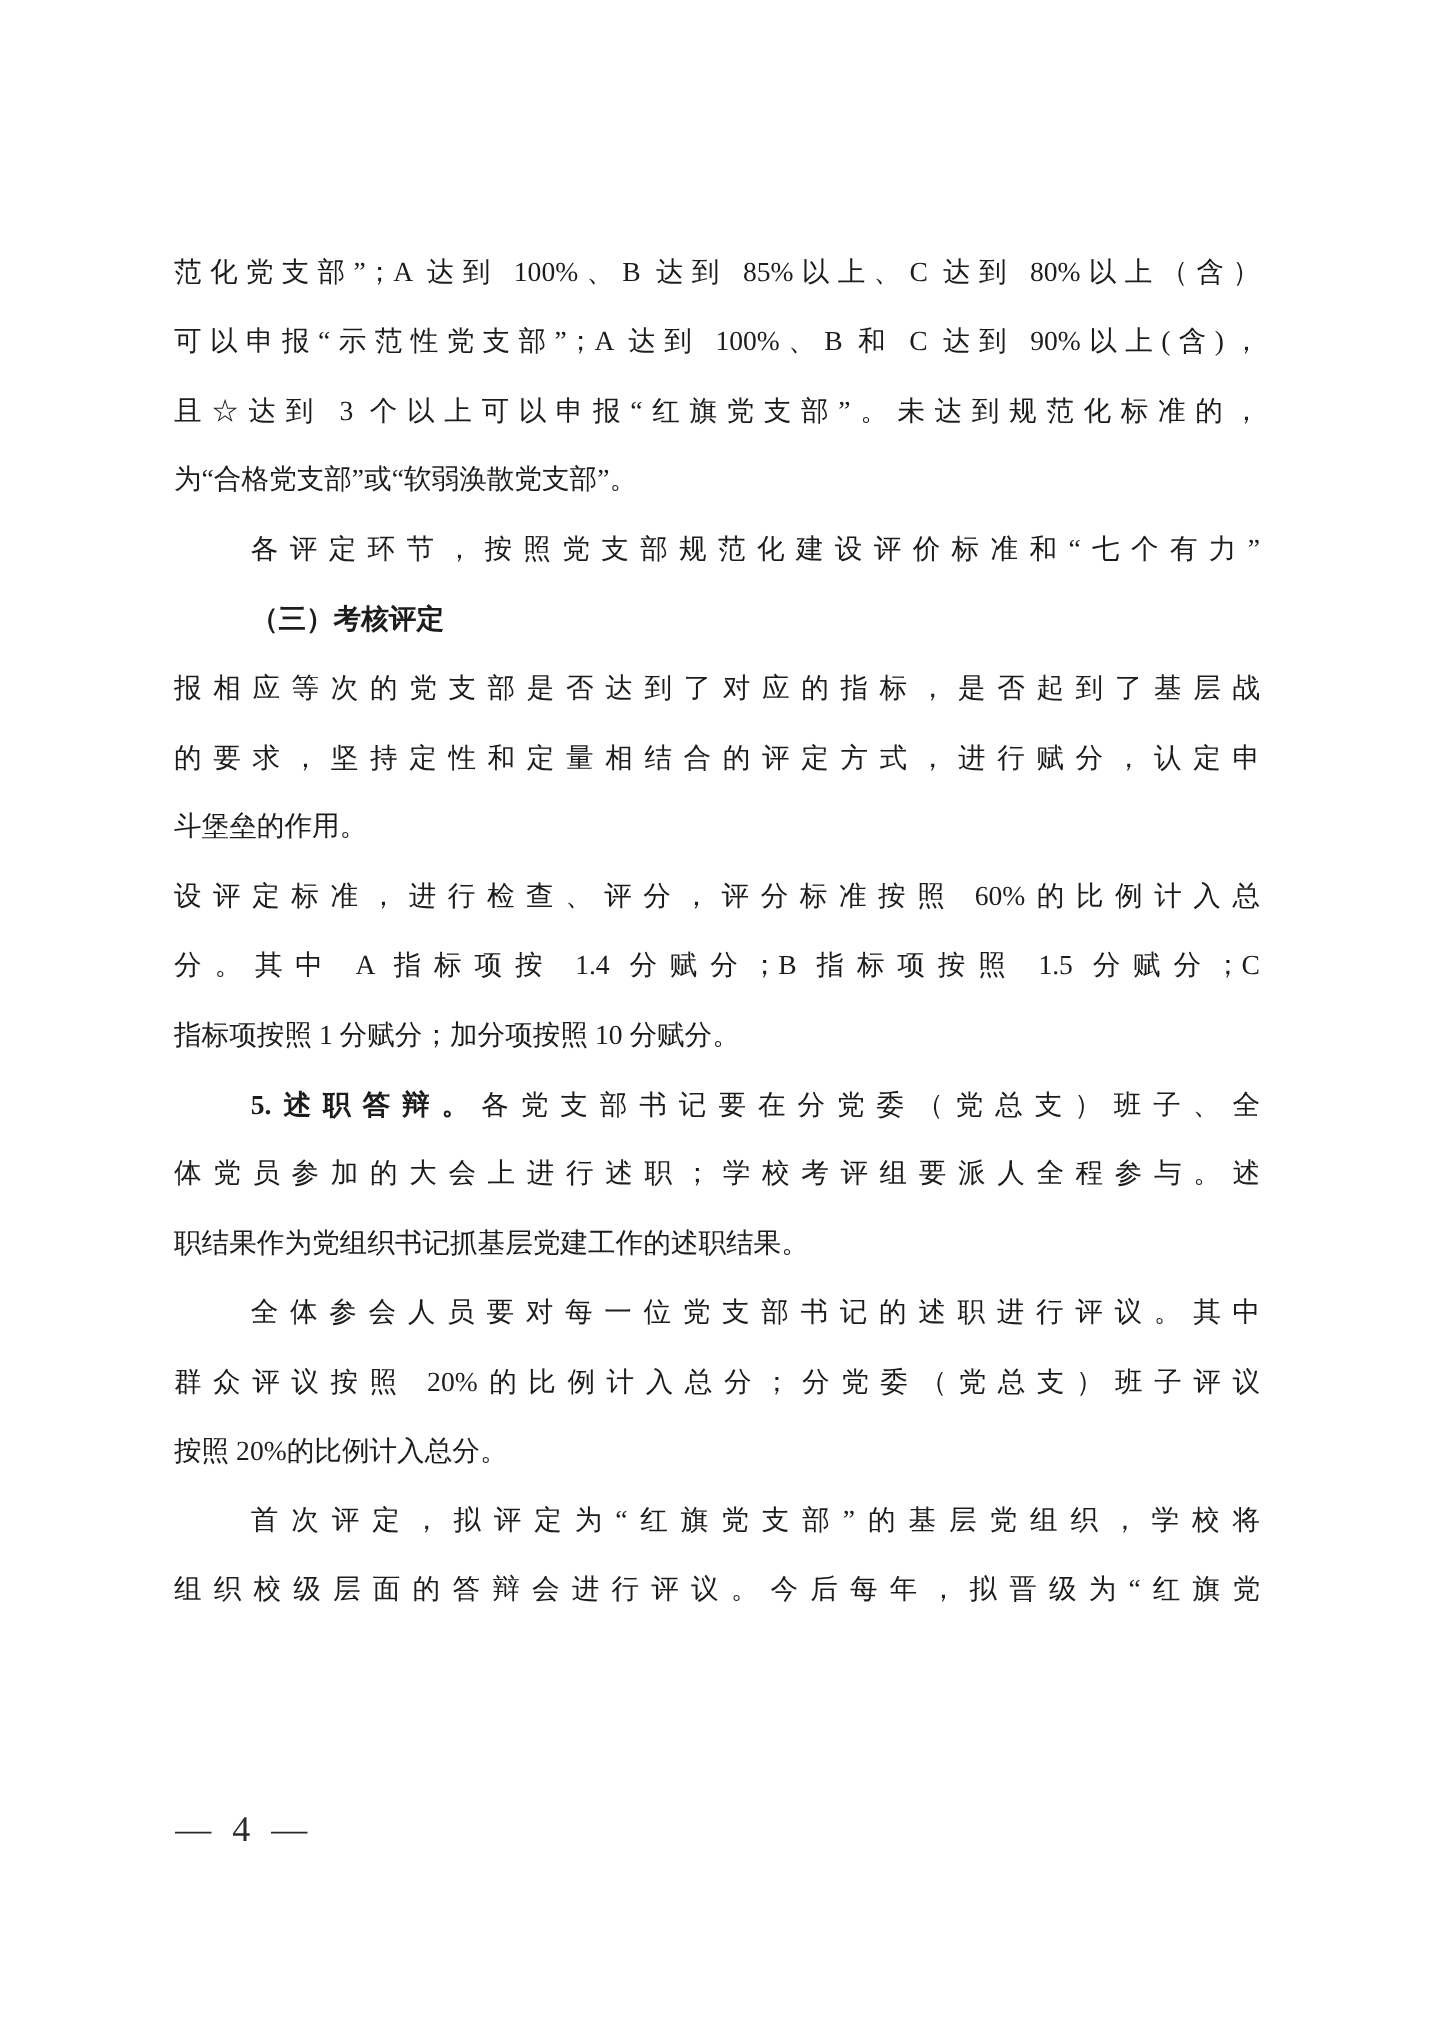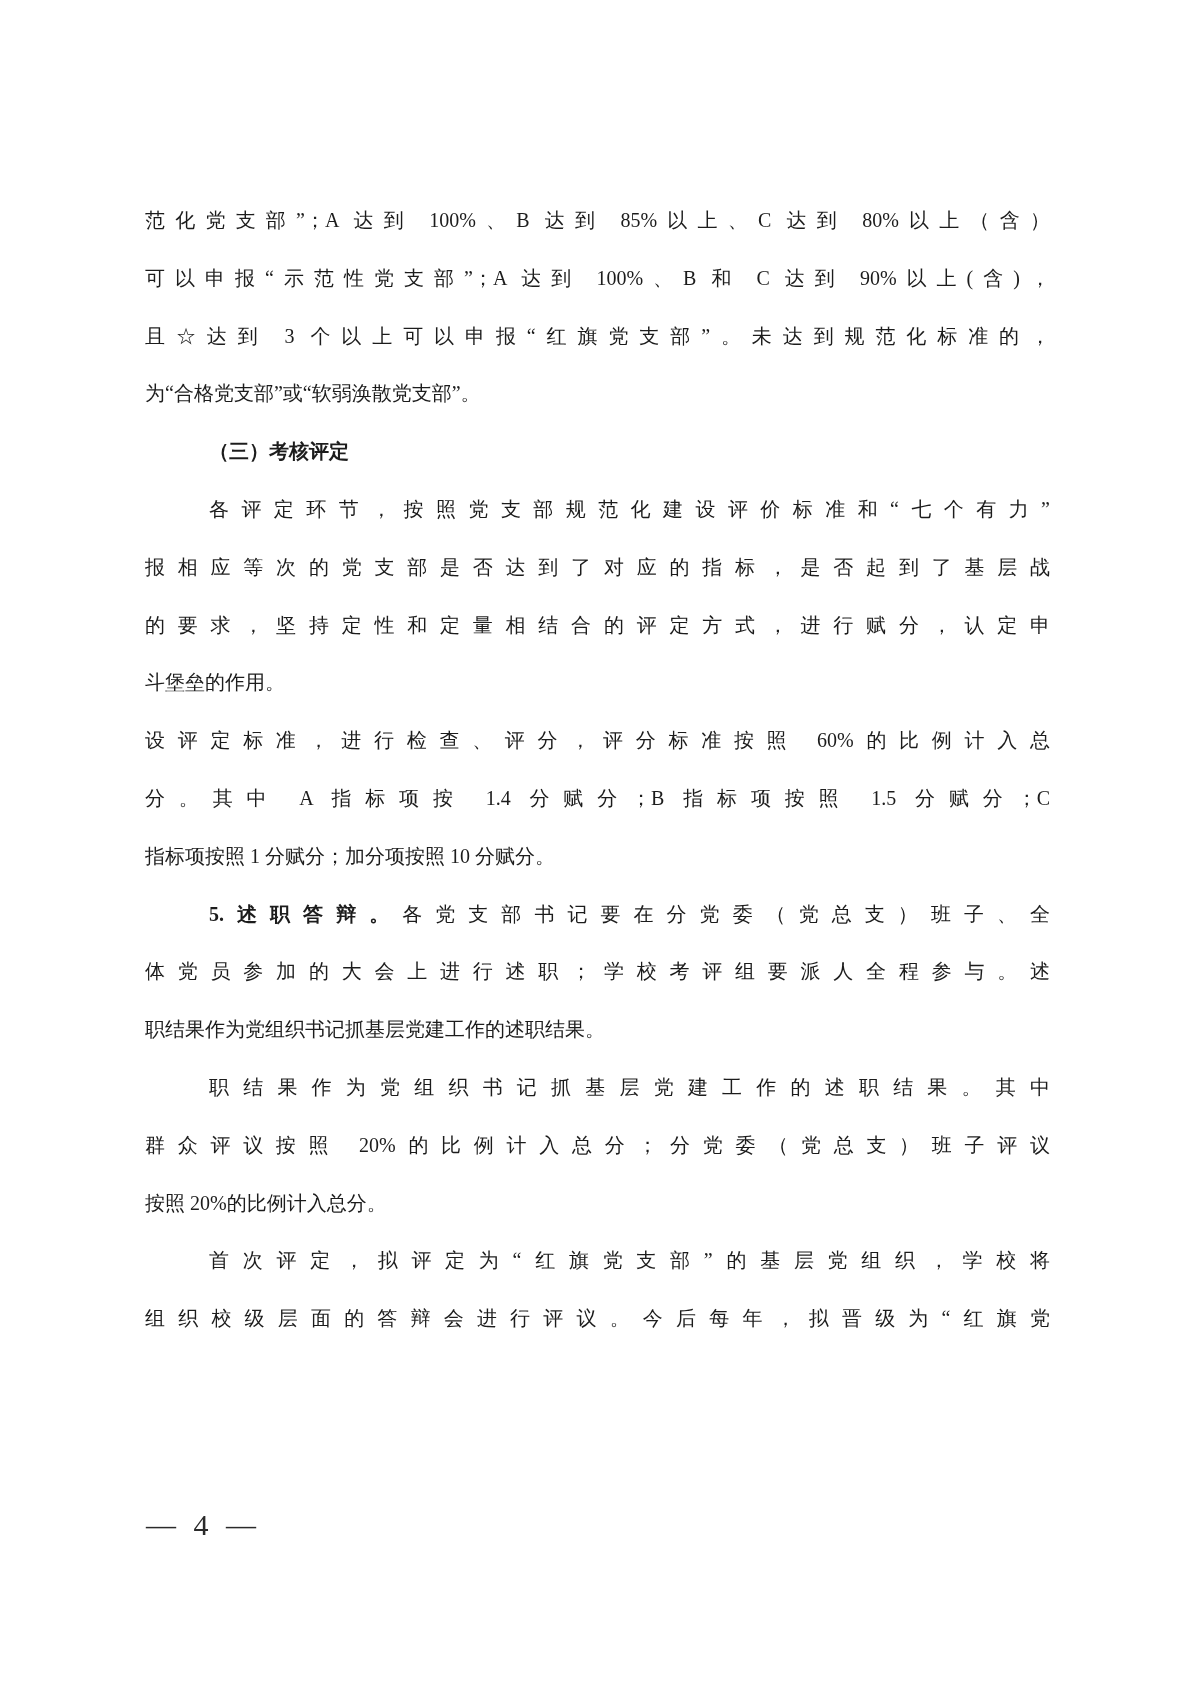--- a/index.html
+++ b/index.html
@@ -17,22 +17,22 @@
     color: #1c1c1c;
   }
   .text-block {
     position: absolute;
     left: 145px;
     top: 202px;
     width: 905px;
   }
   .line {
     height: 57.8px;
-    line-height: 37px;
-    font-size: 20px;
+    line-height: 50px;
+    font-size: 23px;
     text-align: left;
     white-space: normal;
     overflow: visible;
   }
   .line.fill {
     text-align: justify;
     text-align-last: justify;
   }
   .line.indent {
     text-indent: 64px;
@@ -55,32 +55,32 @@
 </style>
 </head>
 <body>
 
 <div class="page" style="background: rgb(255, 255, 255); color: rgb(28, 28, 28);">
   <main class="text-block">
       <div class="line fill">范化党支部”；A 达到 100%、B 达到 85%以上、C 达到 80%以上（含）</div>
       <div class="line fill">可以申报“示范性党支部”；A 达到 100%、B 和 C 达到 90%以上(含)，</div>
       <div class="line fill">且☆达到 3 个以上可以申报“红旗党支部”。未达到规范化标准的，</div>
       <div class="line">为“合格党支部”或“软弱涣散党支部”。</div>
+      <div class="line indent fill">各评定环节，按照党支部规范化建设评价标准和“七个有力”</div>
       <div class="line indent heading">（三）考核评定</div>
-      <div class="line indent fill">各评定环节，按照党支部规范化建设评价标准和“七个有力”</div>
       <div class="line fill">报相应等次的党支部是否达到了对应的指标，是否起到了基层战</div>
       <div class="line fill">的要求，坚持定性和定量相结合的评定方式，进行赋分，认定申</div>
       <div class="line">斗堡垒的作用。</div>
       <div class="line fill">设评定标准，进行检查、评分，评分标准按照 60%的比例计入总</div>
       <div class="line fill">分。其中 A 指标项按 1.4 分赋分；B 指标项按照 1.5 分赋分；C</div>
       <div class="line">指标项按照 1 分赋分；加分项按照 10 分赋分。</div>
       <div class="line indent fill"><span class="lead">5.述职答辩。</span>各党支部书记要在分党委（党总支）班子、全</div>
       <div class="line fill">体党员参加的大会上进行述职；学校考评组要派人全程参与。述</div>
       <div class="line">职结果作为党组织书记抓基层党建工作的述职结果。</div>
-      <div class="line indent fill">职结果作为党组织书记抓基层党建工作的述职结果。其中</div>
+      <div class="line indent fill">全体参会人员要对每一位党支部书记的述职进行评议。其中</div>
       <div class="line fill">群众评议按照 20%的比例计入总分；分党委（党总支）班子评议</div>
       <div class="line">按照 20%的比例计入总分。</div>
       <div class="line indent fill">首次评定，拟评定为“红旗党支部”的基层党组织，学校将</div>
       <div class="line fill">组织校级层面的答辩会进行评议。今后每年，拟晋级为“红旗党</div>
     </main>
   <div class="footer">
     <span>— 4 —</span>
   </div>
 </div>
 

